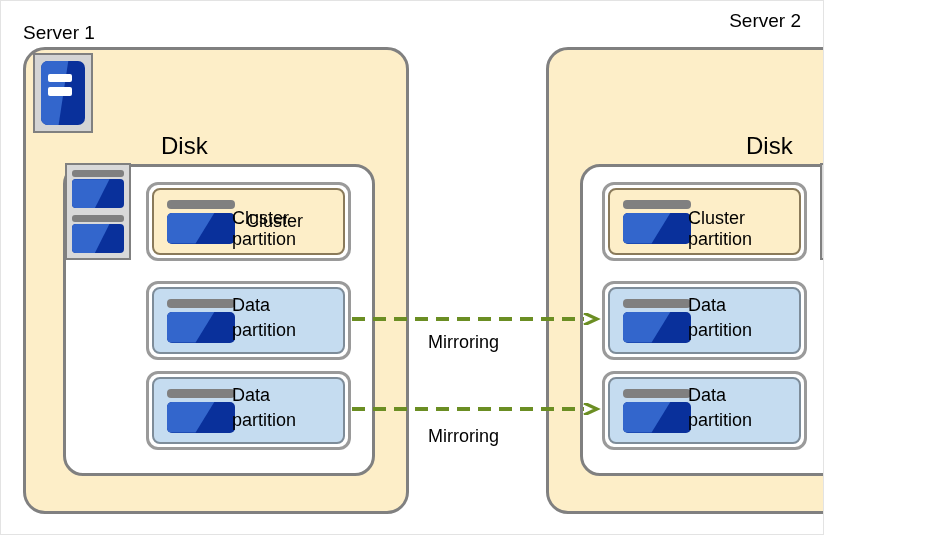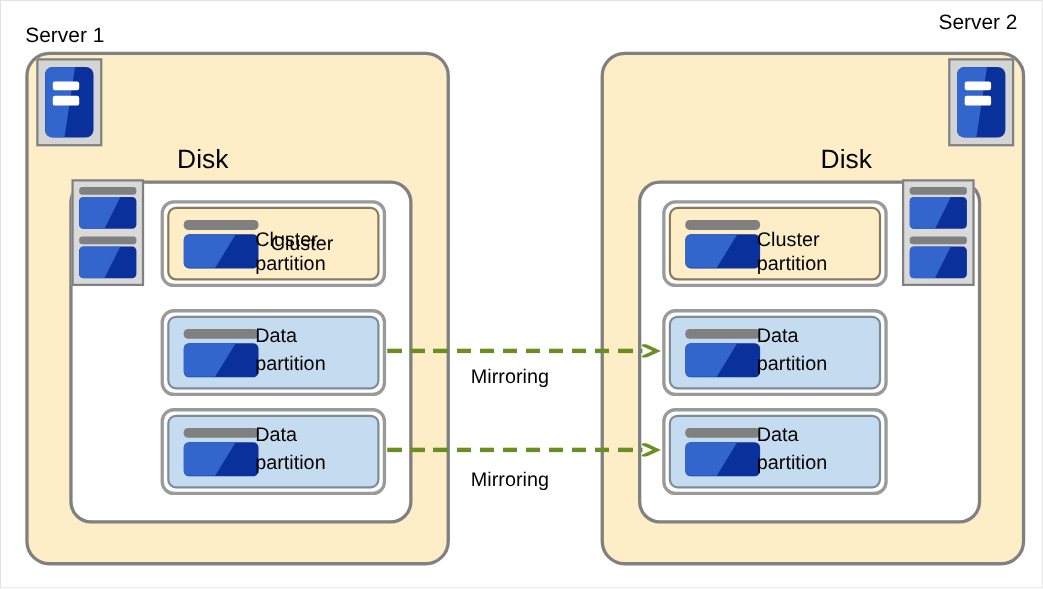--- a/index.html
+++ b/index.html
@@ -5,21 +5,21 @@
   html, body {
     margin: 0;
     padding: 0;
     background: #ffffff;
   }
   body {
     font-family: "Liberation Sans", sans-serif;
   }
   #canvas {
     position: relative;
-    width: 948px;
+    width: 824px;
     height: 535px;
     background: #ffffff;
     overflow: hidden;
     box-sizing: border-box;
     border: 1px solid #e3e3e3;
   }
 
   
   .server-box {
     position: absolute;

